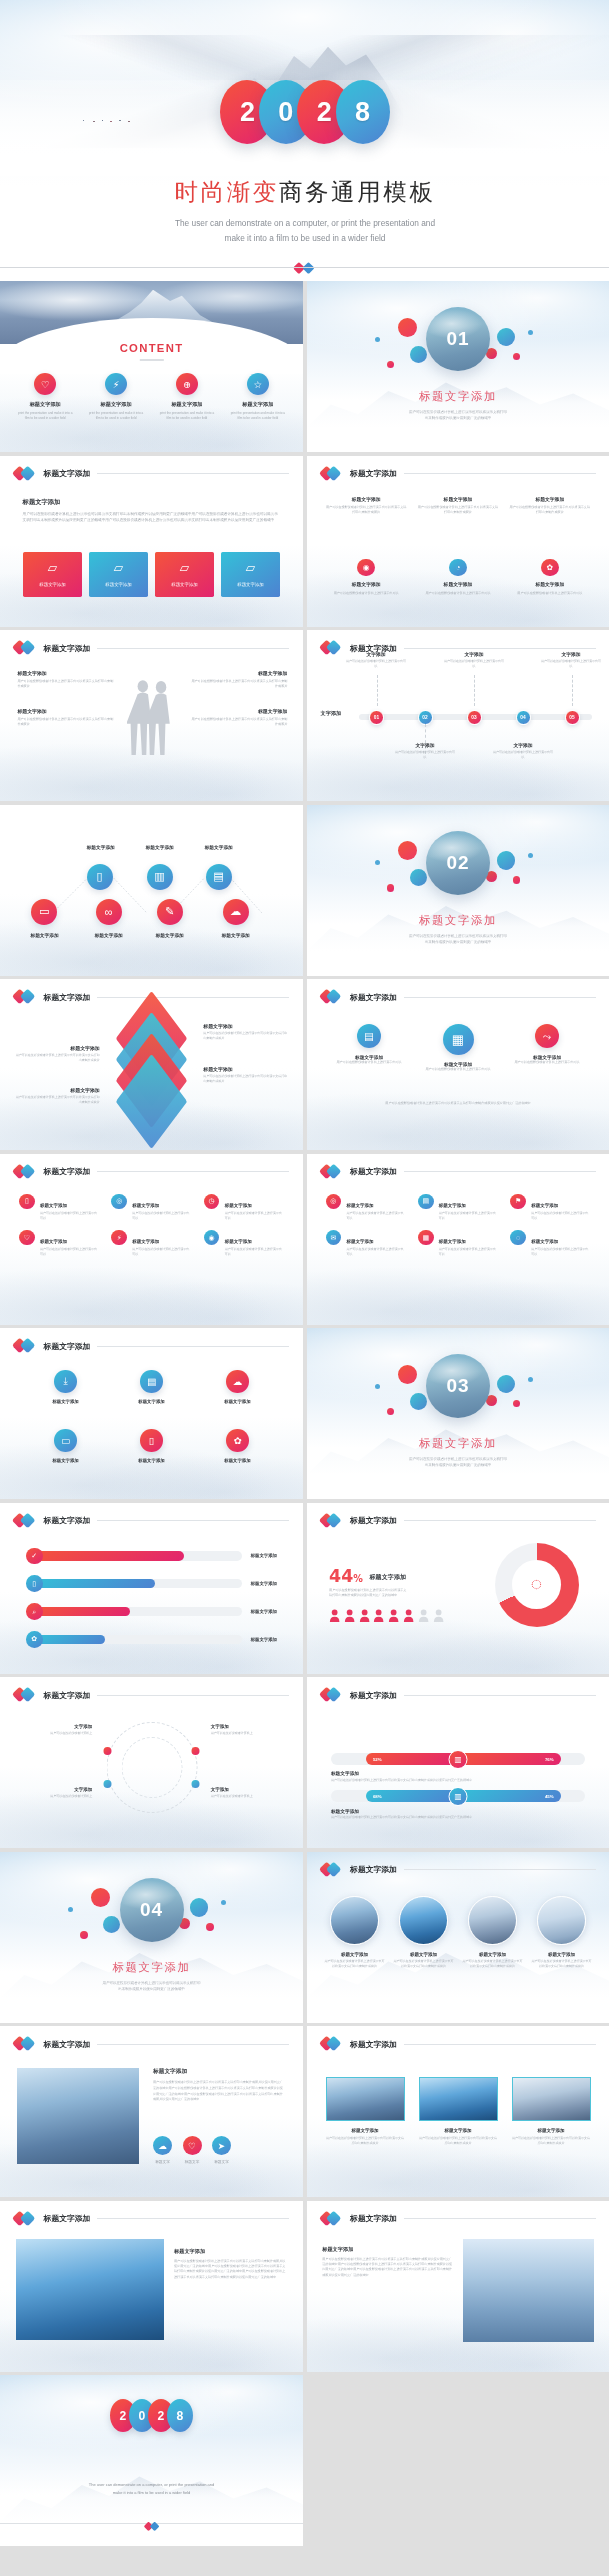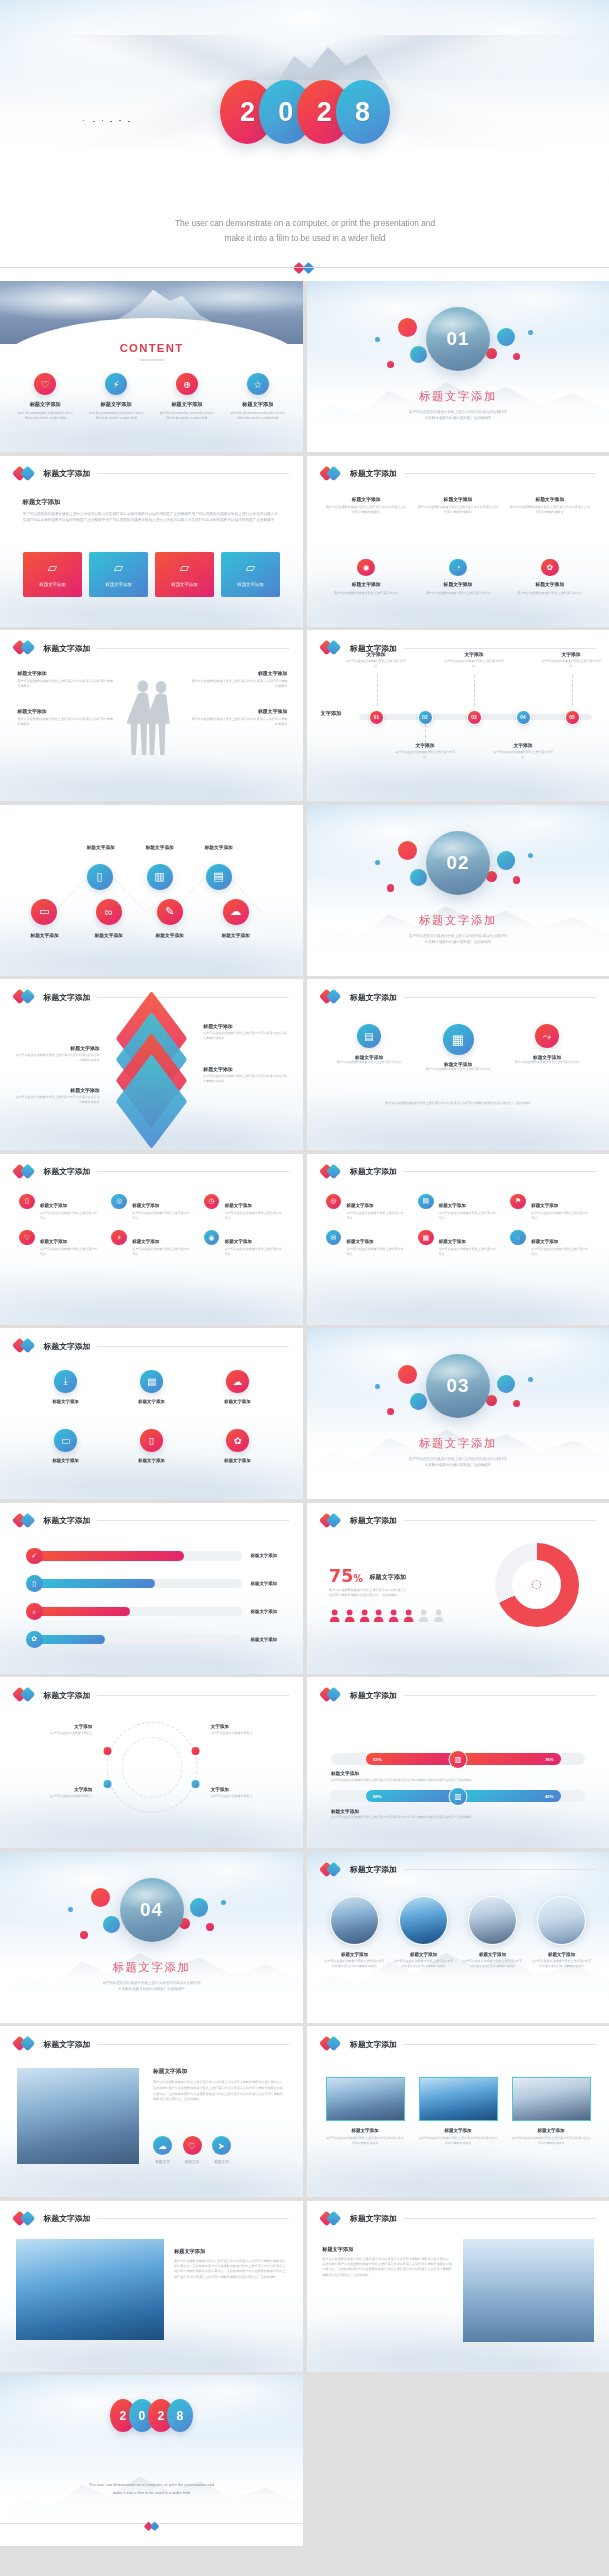--- a/index.html
+++ b/index.html
@@ -327,20 +327,23 @@
     <div class="snowfield"></div>
     <div class="trekkers"></div>
 
     <div class="year-row">
       <div class="year-ball yb-r">2</div>
       <div class="year-ball yb-b">0</div>
       <div class="year-ball yb-r">2</div>
       <div class="year-ball yb-b">8</div>
     </div>
 
+    <div class="hero-title">
+      <span class="accent">时尚渐变</span><span>商务通用模板</span>
+    </div>
     <div class="hero-sub">
       <div>The user can demonstrate on a computer, or print the presentation and</div>
       <div>make it into a film to be used in a wider field</div>
     </div>
     <div class="hero-mark">
       <svg viewBox="0 0 26 14" width="22.6" height="12.2">
         <rect x="1" y="2" width="10" height="10" rx="2" transform="rotate(45 6 7)" fill="#e8365e"></rect>
         <rect x="12" y="2" width="10" height="10" rx="2" transform="rotate(45 17 7)" fill="#3f8fd2"></rect>
       </svg>
     </div>
@@ -880,21 +883,21 @@
           <span class="logo-dia">
               <i class="a"></i>
               <i class="b"></i>
             </span>
           <span class="sh-title">标题文字添加</span>
           <span class="sh-line"></span>
         </div>
         <div class="donut" style="background: conic-gradient(from 0deg, #ef4a52 0% 68%, #f0f2f5 68% 100%);">
           <div class="hole">◌</div>
         </div>
-        <div class="pct-big"><span>75</span><span style="font-size:9.6px">%</span></div>
+        <div class="pct-big"><span>44</span><span style="font-size:9.6px">%</span></div>
         <div class="pct-lbl">标题文字添加</div>
         <div style="position:absolute;left:22.6px;top:85px;width:131px">
           <div class="tiny">用户可以在投影仪或者计算机上进行演示也可以将演示文</div>
           <div class="tiny">稿打印出来制作成胶片以便应用到更广泛的领域中</div>
         </div>
         <div class="people">
           <svg class="person" viewBox="0 0 13 15">
               <circle cx="6.5" cy="4" r="3.3" fill="#e8365e"></circle>
               <path d="M1 15 q0 -6 5.5 -6 t5.5 6z" fill="#e8365e"></path>
             </svg>

